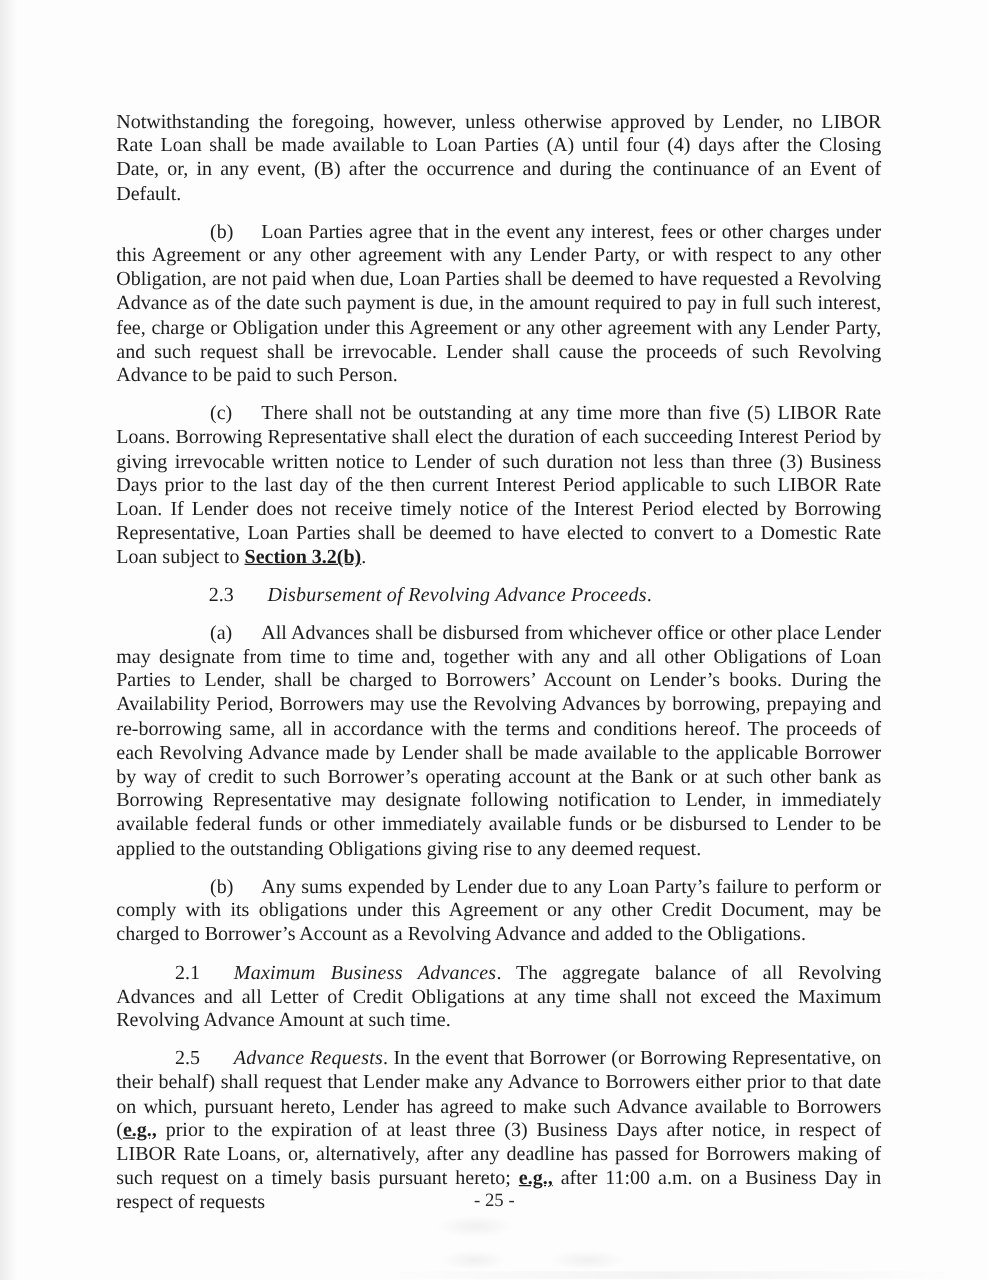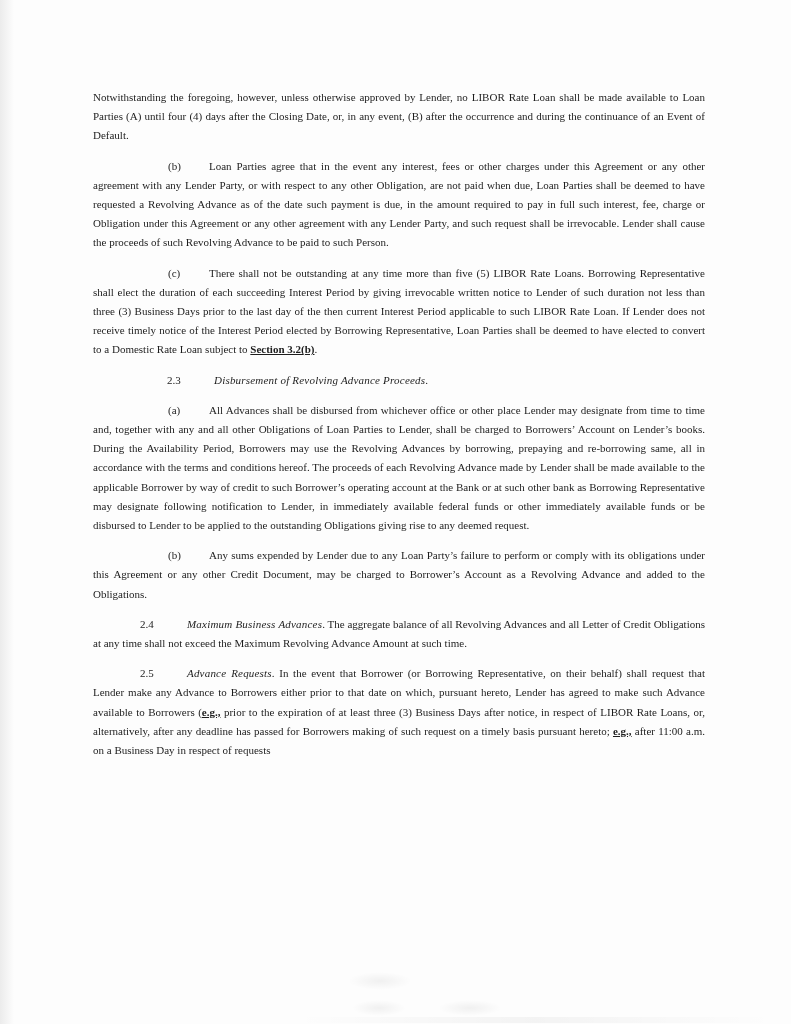--- a/index.html
+++ b/index.html
@@ -35,21 +35,21 @@
   .smudge-4 {
     left: 295px; top: 1017px; width: 480px; height: 6px;
     background: linear-gradient(90deg, rgba(0,0,0,0), rgba(0,0,0,0.04), rgba(0,0,0,0));
     border-radius: 3px;
   }
   .doc-body {
     position: absolute;
     left: 93px;
     top: 88px;
     width: 612px;
-    font-size: 11px;
+    font-size: 16px;
     line-height: 19.2px;
     text-align: justify;
   }
   .para {
     margin: 0 0 11px 0;
   }
   .run-lbl {
     display: inline-block;
     text-indent: 0;
   }
@@ -77,22 +77,23 @@
 <div class="page" style="background: rgb(253, 253, 253);">
   <div class="edge-left"></div>
 
   <div class="doc-body" style="color: rgb(29, 29, 29);">
       <p class="para" style="text-indent: 0px;"><span>Notwithstanding the foregoing, however, unless otherwise approved by Lender, no LIBOR Rate Loan shall be made available to Loan Parties (A) until four (4) days after the Closing Date, or, in any event, (B) after the occurrence and during the continuance of an Event of Default.</span></p>
       <p class="para" style="text-indent: 75px;"><span class="run-lbl" style="width: 41px;">(b)</span><span>Loan Parties agree that in the event any interest, fees or other charges under this Agreement or any other agreement with any Lender Party, or with respect to any other Obligation, are not paid when due, Loan Parties shall be deemed to have requested a Revolving Advance as of the date such payment is due, in the amount required to pay in full such interest, fee, charge or Obligation under this Agreement or any other agreement with any Lender Party, and such request shall be irrevocable.  Lender shall cause the proceeds of such Revolving Advance to be paid to such Person.</span></p>
       <p class="para" style="text-indent: 75px;"><span class="run-lbl" style="width: 41px;">(c)</span><span>There shall not be outstanding at any time more than five (5) LIBOR Rate Loans.  Borrowing Representative shall elect the duration of each succeeding Interest Period by giving irrevocable written notice to Lender of such duration not less than three (3) Business Days prior to the last day of the then current Interest Period applicable to such LIBOR Rate Loan.  If Lender does not receive timely notice of the Interest Period elected by Borrowing Representative, Loan Parties shall be deemed to have elected to convert to a Domestic Rate Loan subject to </span><span class="run-u">Section 3.2(b)</span><span>.</span></p>
       <p class="para" style="text-indent: 47px;"><span class="run-lbl" style="width: 47px; margin-left: 27px;">2.3</span><span class="run-bi">Disbursement of Revolving Advance Proceeds</span><span>.</span></p>
       <p class="para" style="text-indent: 75px;"><span class="run-lbl" style="width: 41px;">(a)</span><span>All Advances shall be disbursed from whichever office or other place Lender may designate from time to time and, together with any and all other Obligations of Loan Parties to Lender, shall be charged to Borrowers’ Account on Lender’s books.  During the Availability Period, Borrowers may use the Revolving Advances by borrowing, prepaying and re-borrowing same, all in accordance with the terms and conditions hereof.  The proceeds of each Revolving Advance made by Lender shall be made available to the applicable Borrower by way of credit to such Borrower’s operating account at the Bank or at such other bank as Borrowing Representative may designate following notification to Lender, in immediately available federal funds or other immediately available funds or be disbursed to Lender to be applied to the outstanding Obligations giving rise to any deemed request.</span></p>
       <p class="para" style="text-indent: 75px;"><span class="run-lbl" style="width: 41px;">(b)</span><span>Any sums expended by Lender due to any Loan Party’s failure to perform or comply with its obligations under this Agreement or any other Credit Document, may be charged to Borrower’s Account as a Revolving Advance and added to the Obligations.</span></p>
-      <p class="para" style="text-indent: 47px;"><span class="run-lbl" style="width: 47px;">2.4</span><span class="run-bi">Maximum Business Advances</span><span>.  The aggregate balance of all Revolving Advances and all Letter of Credit Obligations at any time shall not exceed the Maximum Revolving Advance Amount at such time.</span></p>
+      <p class="para" style="text-indent: 47px;"><span class="run-lbl" style="width: 47px;">2.1</span><span class="run-bi">Maximum Business Advances</span><span>.  The aggregate balance of all Revolving Advances and all Letter of Credit Obligations at any time shall not exceed the Maximum Revolving Advance Amount at such time.</span></p>
       <p class="para" style="text-indent: 47px;"><span class="run-lbl" style="width: 47px;">2.5</span><span class="run-bi">Advance Requests</span><span>.  In the event that Borrower (or Borrowing Representative, on their behalf) shall request that Lender make any Advance to Borrowers either prior to that date on which, pursuant hereto, Lender has agreed to make such Advance available to Borrowers (</span><span class="run-u">e.g.,</span><span> prior to the expiration of at least three (3) Business Days after notice, in respect of LIBOR Rate Loans, or, alternatively, after any deadline has passed for Borrowers making of such request on a timely basis pursuant hereto; </span><span class="run-u">e.g.,</span><span> after 11:00 a.m. on a Business Day in respect of requests</span></p>
     </div>
 
+  <div class="page-footer">- 25 -</div>
 
   <div class="smudge smudge-1"></div>
   <div class="smudge smudge-2"></div>
   <div class="smudge smudge-3"></div>
   <div class="smudge smudge-4"></div>
 </div>
 
 </body></html>

